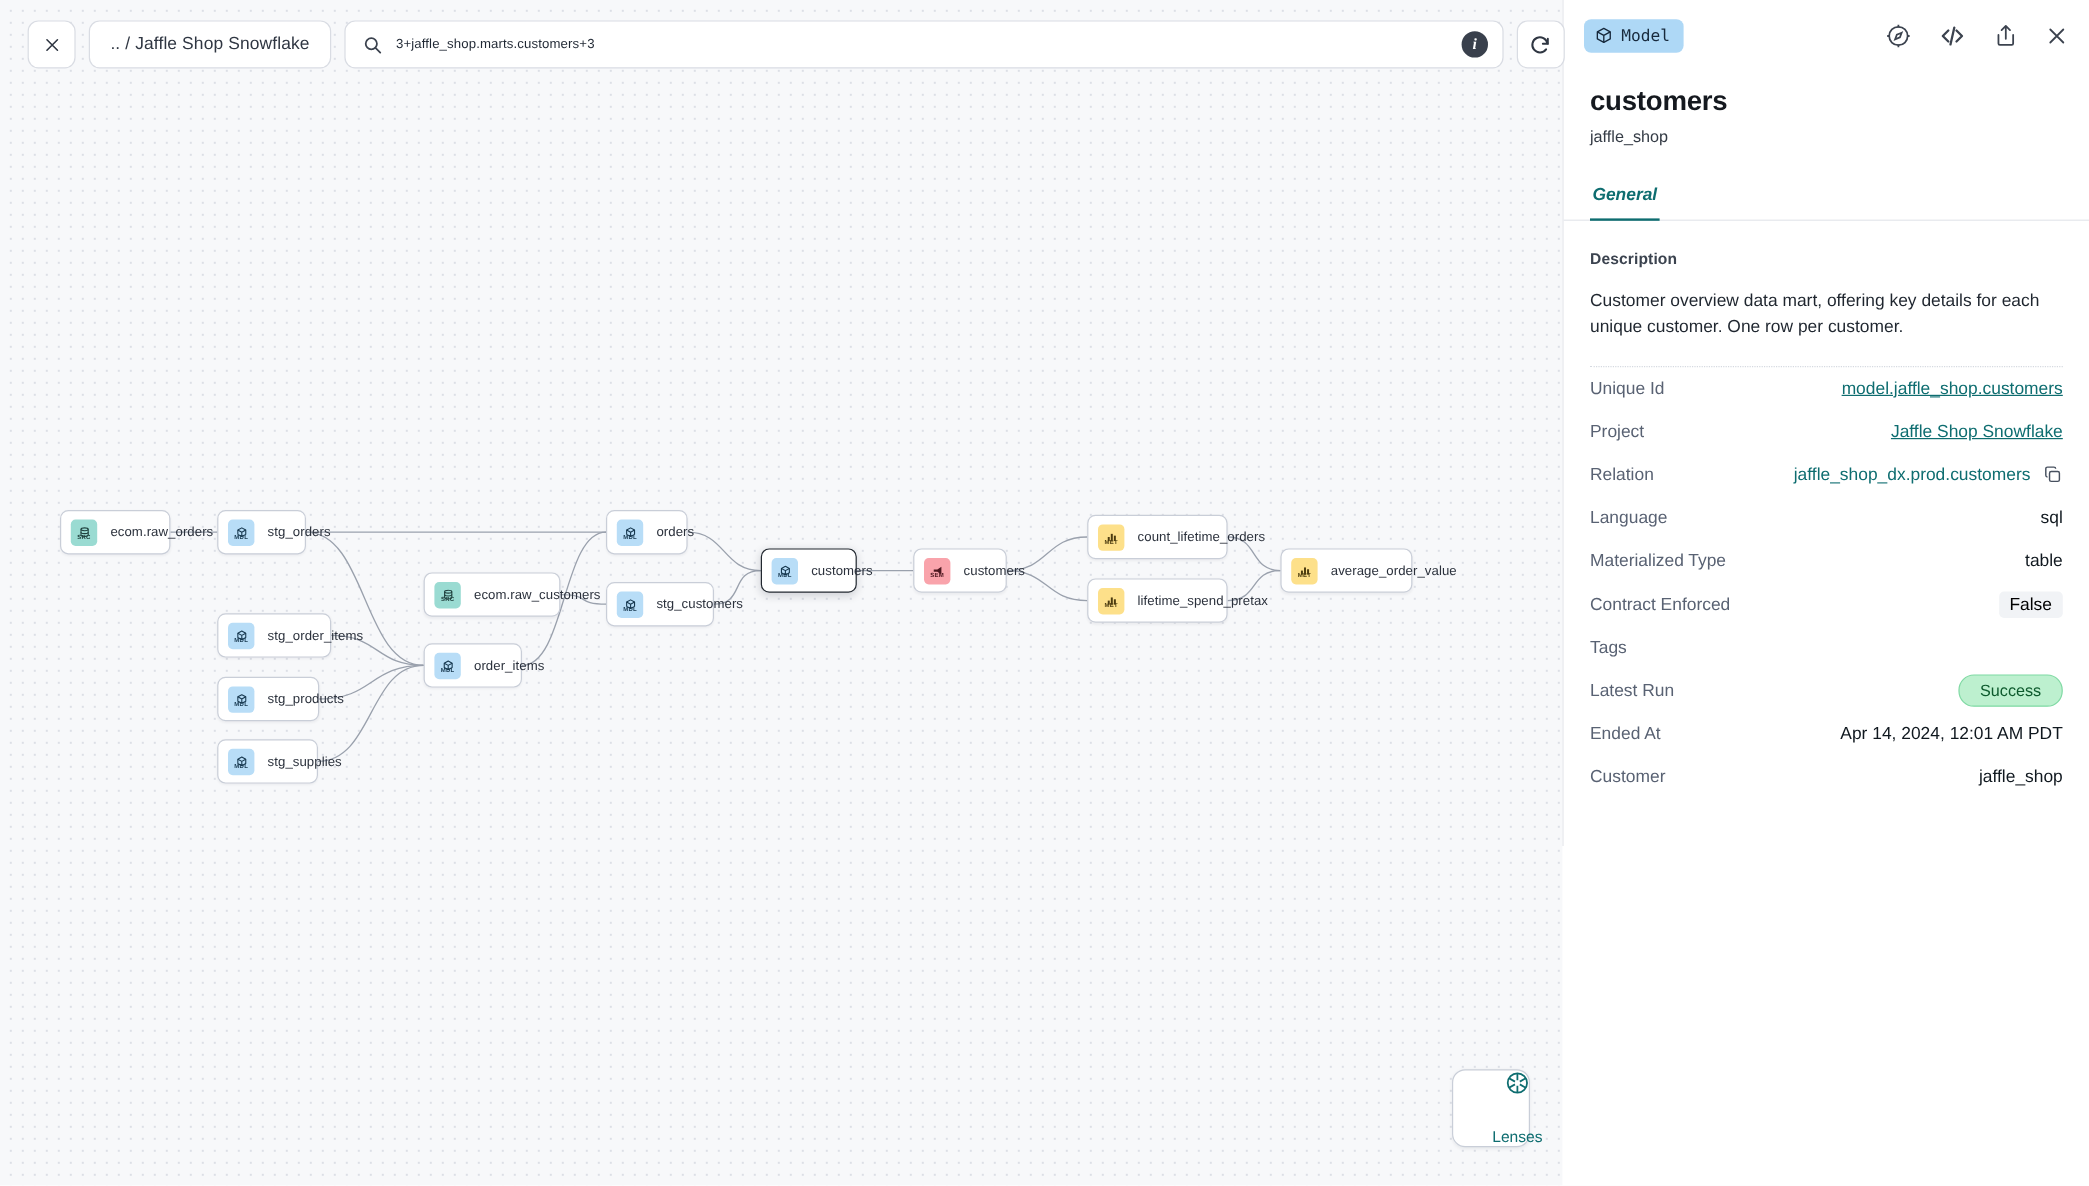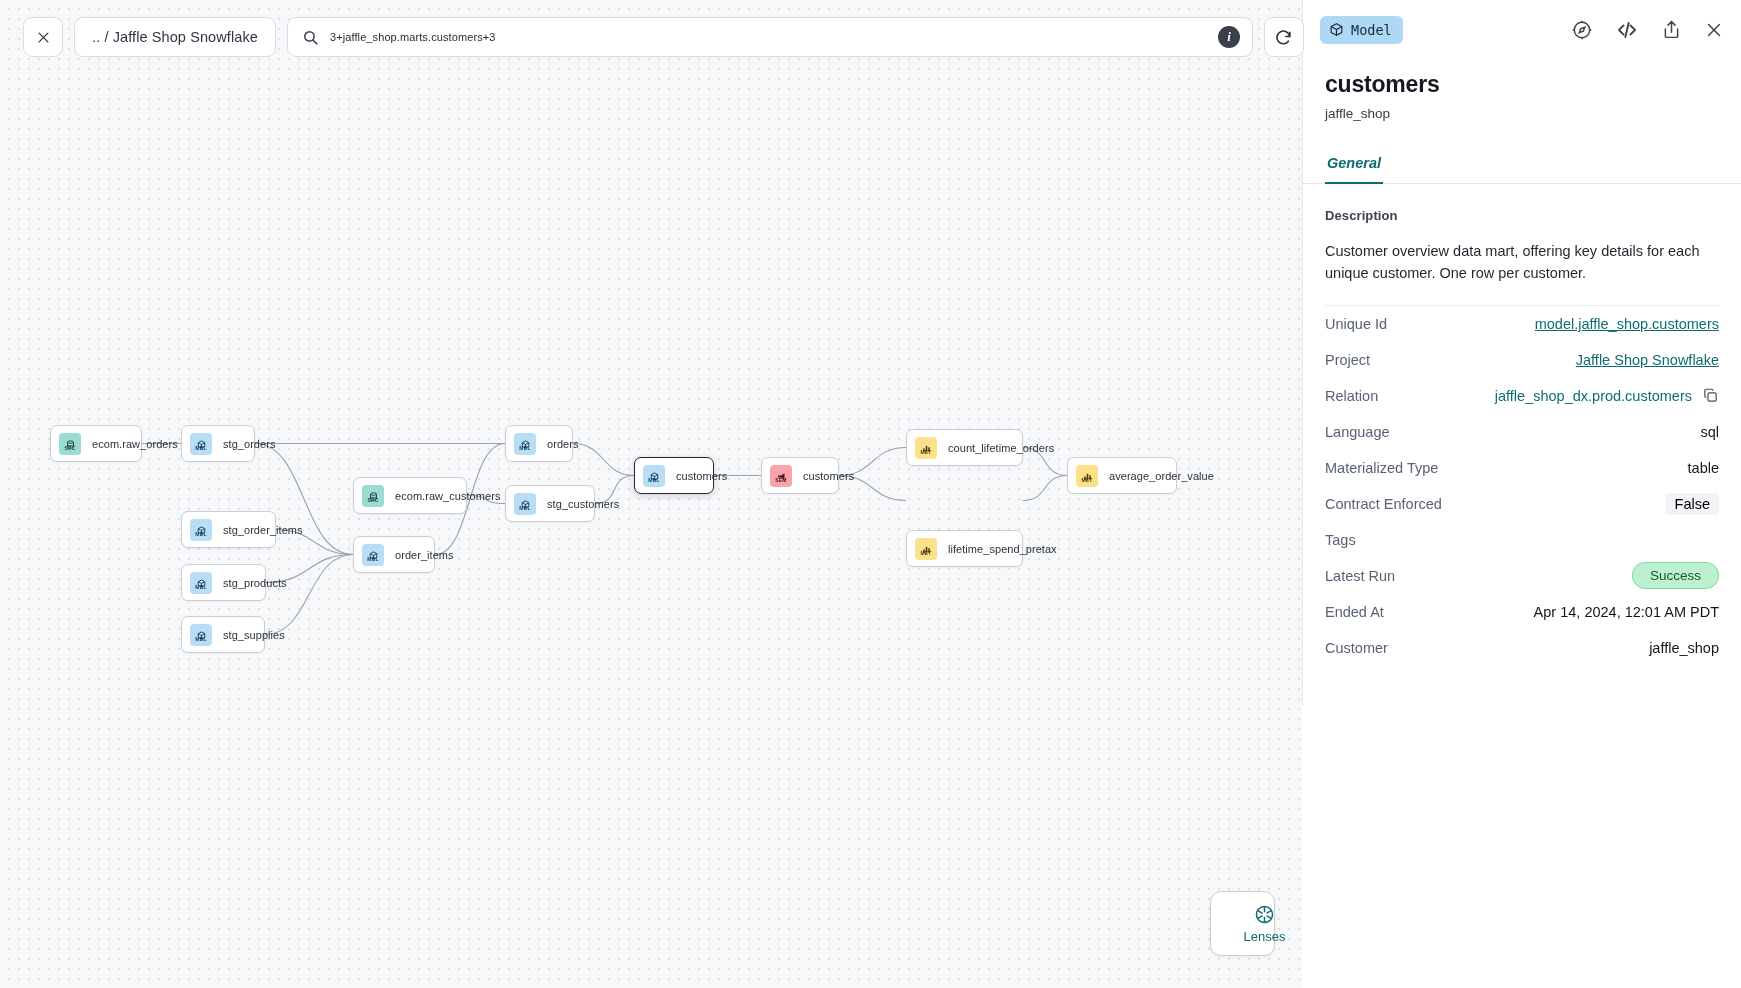--- a/index.html
+++ b/index.html
@@ -86,21 +86,21 @@
     font-size: 11px; color: #2b313c; white-space: nowrap;
     padding-right: 29px; letter-spacing: .05px;
   }
 
   
   #lenses {
     position: absolute; right: 27px; bottom: 32px;
     width: 65px; height: 65px; background: #fff;
     border: 1px solid #c9ced8; border-radius: 11px;
     display: flex; flex-direction: column; align-items: center;
-    justify-content: center; gap: 4px; cursor: pointer;
+    justify-content: space-between; gap: 4px; cursor: pointer;
     box-shadow: 0 1px 3px rgba(20,26,40,.07); z-index: 30; padding-left: 44px;
   }
   #lenses .ltext { font-size: 13px; color: #0e6d70; }
 
   
   #panel {
     flex: 1; height: 705px; background: #fff;
     border-left: 1px solid #e4e7ec;
     display: flex; flex-direction: column; position: relative;
   }
@@ -326,21 +326,21 @@
             <div class="badge met">
               <span class="bg"><svg width="9" height="9" viewBox="0 0 24 24" fill="#4c3c10">
                   <rect x="3" y="12" width="4.4" height="9"></rect>
                   <rect x="9.8" y="5" width="4.4" height="16"></rect>
                   <rect x="16.6" y="9" width="4.4" height="12"></rect>
                 </svg></span>
               <span class="bt">MET</span>
             </div>
             <span class="nlabel">count_lifetime_orders</span>
           </div>
-          <div class="node" style="left: 906px; top: 482px; width: 117px; margin-top: 48px;">
+          <div class="node" style="left: 906px; top: 482px; width: 117px;">
             <div class="badge met">
               <span class="bg"><svg width="9" height="9" viewBox="0 0 24 24" fill="#4c3c10">
                   <rect x="3" y="12" width="4.4" height="9"></rect>
                   <rect x="9.8" y="5" width="4.4" height="16"></rect>
                   <rect x="16.6" y="9" width="4.4" height="12"></rect>
                 </svg></span>
               <span class="bt">MET</span>
             </div>
             <span class="nlabel">lifetime_spend_pretax</span>
           </div>

